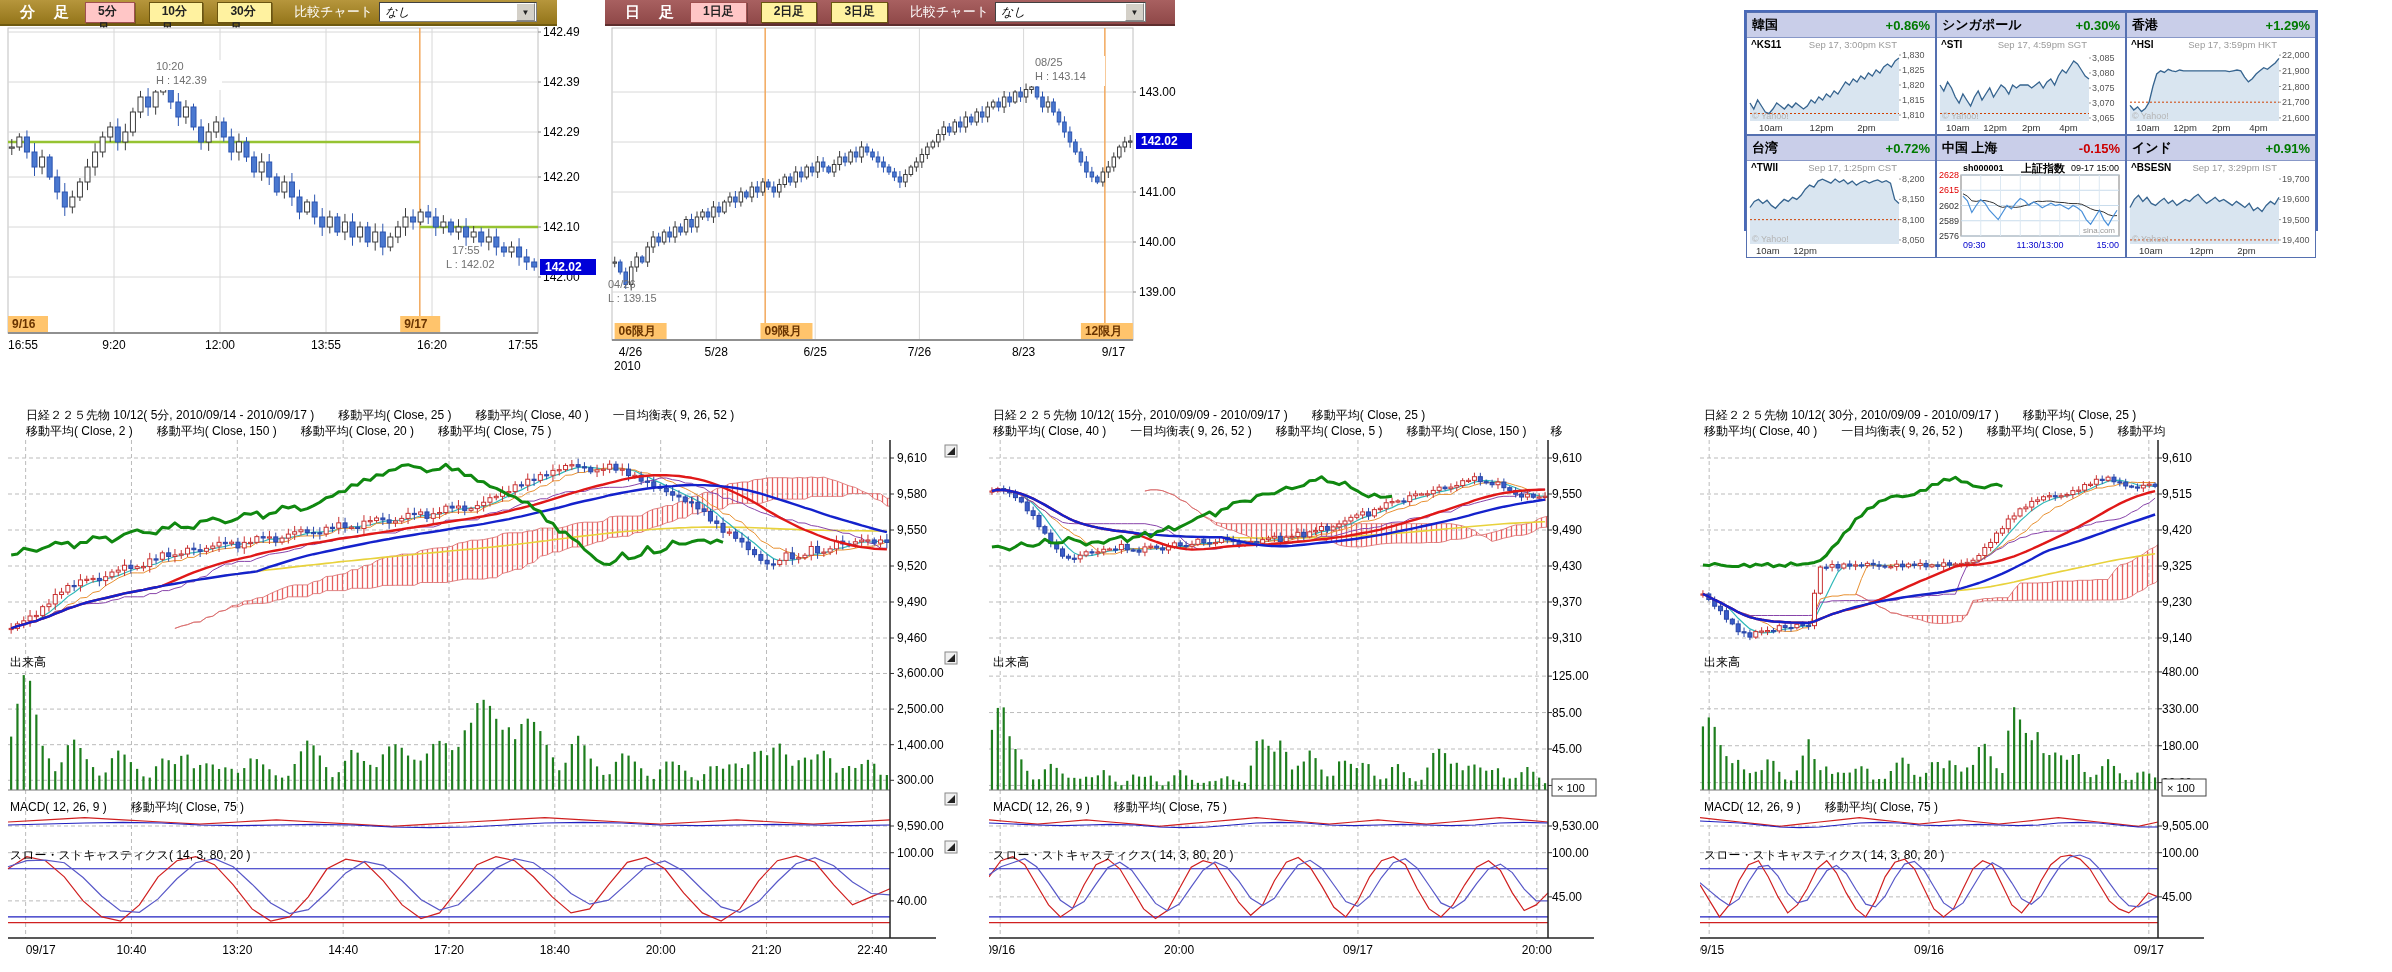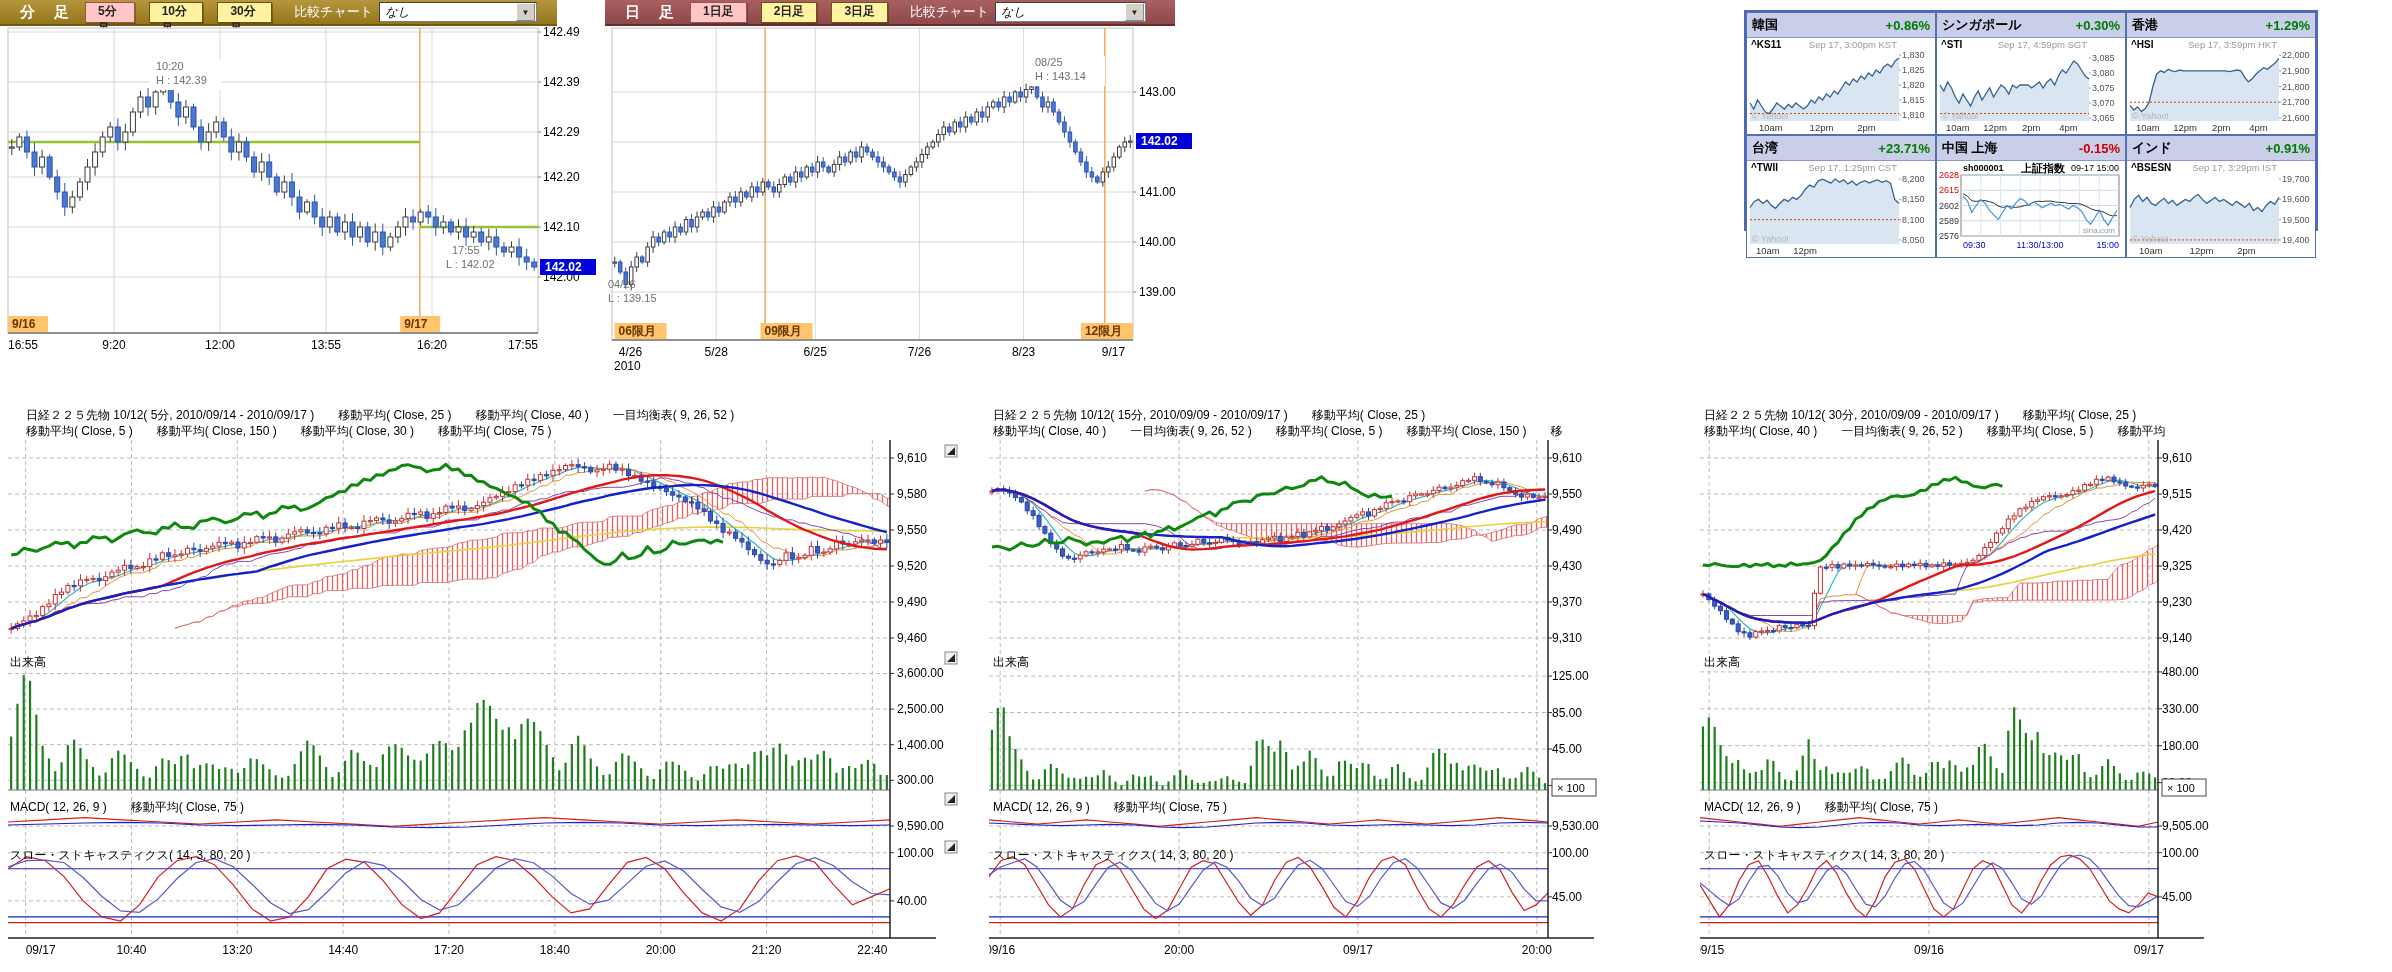--- a/index.html
+++ b/index.html
@@ -559,21 +559,21 @@
         <text x="5" y="82" font-size="9" fill="#b5b5b5" text-anchor="start" font-weight="normal">© Yahoo!</text>
         <text x="8.96" y="94" font-size="9.5" fill="#333" text-anchor="start" font-weight="normal">10am</text>
         <text x="46.209999999999994" y="94" font-size="9.5" fill="#333" text-anchor="start" font-weight="normal">12pm</text>
         <text x="84.95" y="94" font-size="9.5" fill="#333" text-anchor="start" font-weight="normal">2pm</text>
         <text x="122.2" y="94" font-size="9.5" fill="#333" text-anchor="start" font-weight="normal">4pm</text>
       </svg>
     </div>
     <div class="acell" style="left: 0px; top: 123px; width: 190px; height: 123px;">
       <div class="ahead">
         <span class="aname">台湾</span>
-        <span class="apct up">+23.71%</span>
+        <span class="apct up">+0.72%</span>
       </div>
       <svg width="188" height="97" style="top: 24px; left: 0px;">
         <text x="4" y="11" font-size="10" fill="#000" text-anchor="start" font-weight="bold">^TWII</text>
         <text x="150" y="11" font-size="9.5" fill="#9a9a9a" text-anchor="end" font-weight="normal">Sep 17, 1:25pm CST</text>
         <line x1="152" y1="19.058823529411764" x2="154" y2="19.058823529411764" stroke="#999" stroke-width="1"></line>
         <text x="155" y="22.058823529411764" font-size="9" fill="#555" text-anchor="start" font-weight="normal">8,200</text>
         <line x1="152" y1="39.352941176470594" x2="154" y2="39.352941176470594" stroke="#999" stroke-width="1"></line>
         <text x="155" y="42.352941176470594" font-size="9" fill="#555" text-anchor="start" font-weight="normal">8,150</text>
         <line x1="152" y1="59.64705882352941" x2="154" y2="59.64705882352941" stroke="#999" stroke-width="1"></line>
         <text x="155" y="62.64705882352941" font-size="9" fill="#555" text-anchor="start" font-weight="normal">8,100</text>
@@ -644,21 +644,21 @@
         <text x="5" y="82" font-size="9" fill="#b5b5b5" text-anchor="start" font-weight="normal">© Yahoo!</text>
         <text x="11.94" y="94" font-size="9.5" fill="#333" text-anchor="start" font-weight="normal">10am</text>
         <text x="62.6" y="94" font-size="9.5" fill="#333" text-anchor="start" font-weight="normal">12pm</text>
         <text x="110.28" y="94" font-size="9.5" fill="#333" text-anchor="start" font-weight="normal">2pm</text>
       </svg>
     </div>
   </section>
 
 <section id="fc0" style="left:0;top:405px;width:988px;height:567px;">
   <div class="ftitle t1">日経２２５先物 10/12( 5分, 2010/09/14 - 2010/09/17 )　　移動平均( Close, 25 )　　移動平均( Close, 40 )　　一目均衡表( 9, 26, 52 )</div>
-  <div class="ftitle t2">移動平均( Close, 5 )　　移動平均( Close, 150 )　　移動平均( Close, 30 )　　移動平均( Close, 75 )</div>
+  <div class="ftitle t2">移動平均( Close, 2 )　　移動平均( Close, 150 )　　移動平均( Close, 20 )　　移動平均( Close, 75 )</div>
   <div class="flab lab-vol">出来高</div>
   <div class="flab lab-macd">MACD( 12, 26, 9 )　　移動平均( Close, 75 )</div>
   <div class="flab lab-stoch">スロー・ストキャスティクス( 14, 3, 80, 20 )</div>
   <svg id="svgF0" width="988" height="567" style="top:0;">
       <defs>
         <pattern id="hatch0" patternUnits="userSpaceOnUse" width="5" height="5">
           <path d="M2.5,0 V5" stroke="#e86060" stroke-width="1.3"></path>
         </pattern>
         <clipPath id="clip0">
           <rect x="8" y="35" width="882" height="210"></rect>

